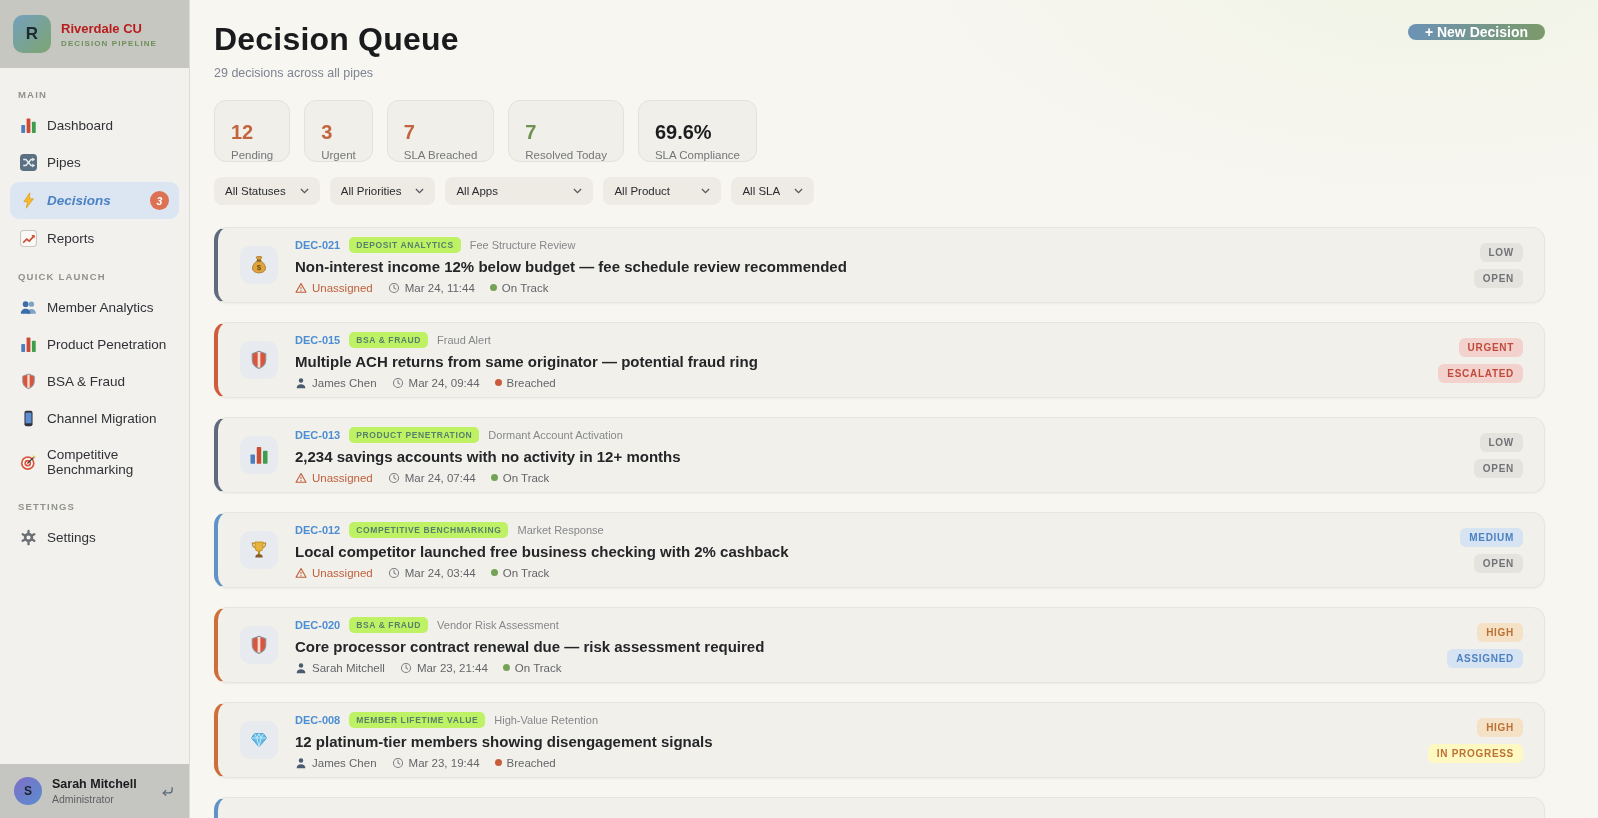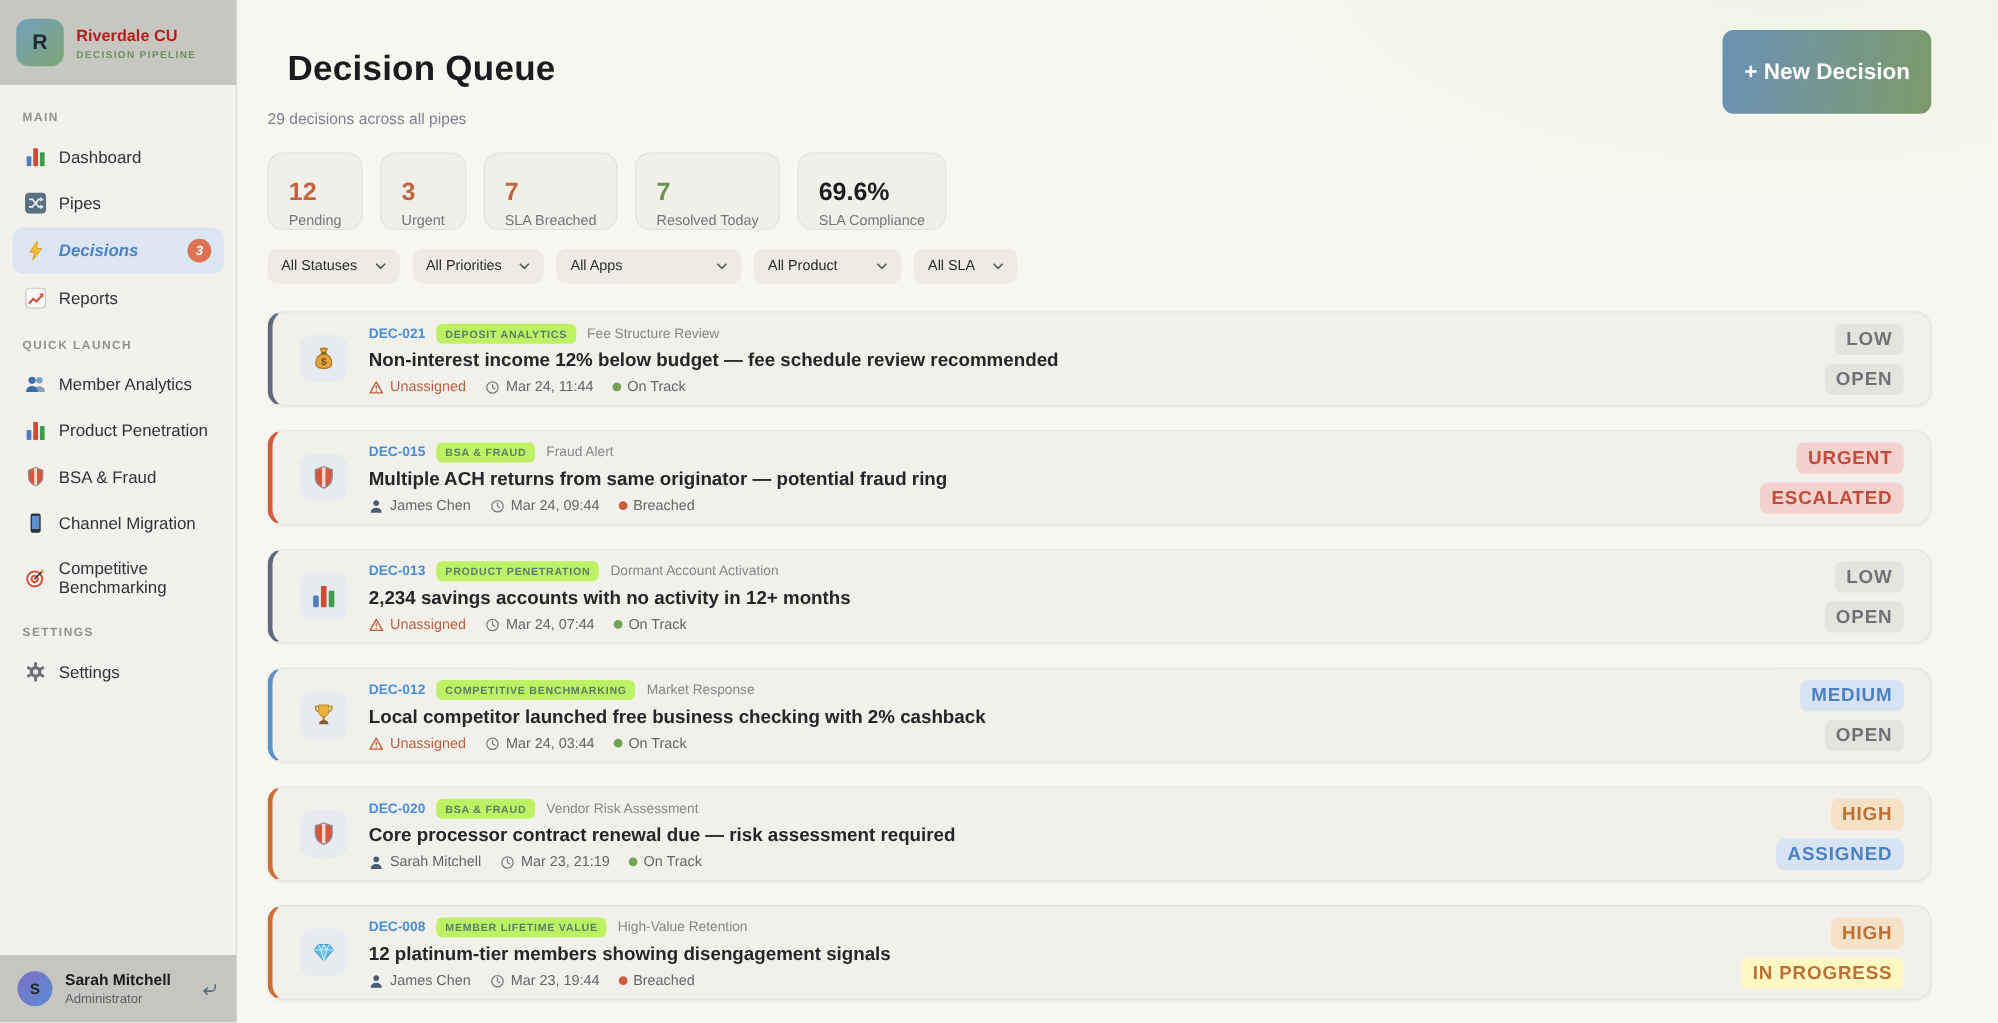--- a/index.html
+++ b/index.html
@@ -29,23 +29,23 @@
   .user { margin-top:auto; background:#c5c6c1; padding:13px 14px; display:flex; align-items:center; gap:10px; cursor:pointer; }
   .user-avatar { width:28px; height:28px; min-width:28px; border-radius:50%; background:linear-gradient(135deg,#7e6fc6,#5a8dd0); display:flex; align-items:center; justify-content:center; font-size:12px; font-weight:bold; color:#20242c; }
   .user-name { font-size:12.5px; font-weight:bold; color:#1a1b1e; }
   .user-role { font-size:10.5px; color:#5e6064; margin-top:2px; }
   .user-action { margin-left:auto; width:15px; height:13px; }
 
   
   .main { flex:1; height:100%; padding:22px 53px 0 24px; overflow:hidden;
     background:radial-gradient(900px 420px at 88% -5%, #f0f3e5 0%, rgba(248,246,241,0) 60%), #f8f6f1; }
   .header-row { display:flex; justify-content:space-between; align-items:flex-start; }
-  .page-title { font-size:28px; font-weight:bold; color:#1a1b1d; margin:16px; line-height:34px; letter-spacing:0.2px; }
+  .page-title { font-size:32px; font-weight:bold; color:#1a1b1d; margin:0; line-height:34px; letter-spacing:0.2px; }
   .page-sub { font-size:12.5px; color:#7c8492; margin-top:10px; }
-  .new-btn { background:linear-gradient(100deg,#6c92b6,#7c9a69); color:#fff; font-size:18px; font-weight:bold; border:none; border-radius:9px; padding:23px 17px; cursor:pointer; font-family:inherit; margin-top:2px; }
+  .new-btn { background:linear-gradient(100deg,#6c92b6,#7c9a69); color:#fff; font-size:14px; font-weight:bold; border:none; border-radius:9px; padding:0 17px; cursor:pointer; font-family:inherit; margin-top:2px; }
 
   .stats { display:flex; gap:14px; margin-top:20px; }
   .stat { background:#f1efe9; border:1px solid #e4e2da; border-radius:12px; padding:19px 16px 10px; height:62px; }
   .stat-value { font-size:20px; font-weight:bold; line-height:25px; }
   .stat-label { font-size:11.5px; color:#74767b; margin-top:4px; white-space:nowrap; }
 
   .filters { display:flex; gap:10px; margin-top:15px; }
   .filter { height:28px; background:#edebe4; border-radius:8px; display:flex; align-items:center; padding:0 11px; font-size:11.5px; color:#2b2c30; cursor:pointer; gap:14px; }
   .filter .filter-label { white-space:nowrap; }
   .filter .chev { width:9px; height:6px; margin-left:auto; }
@@ -61,21 +61,21 @@
   .dec-id { font-size:11px; font-weight:bold; color:#4b8ed3; }
   .dec-tag { font-size:8.5px; font-weight:bold; letter-spacing:0.6px; color:#56806b; background:#bef264; padding:3px 7px; border-radius:5px; white-space:nowrap; }
   .dec-cat { font-size:11px; color:#85878b; }
   .dec-title { font-size:15px; font-weight:bold; color:#242629; margin:5px 0 0; line-height:18px; white-space:nowrap; overflow:hidden; text-overflow:ellipsis; }
   .card-meta { display:flex; align-items:center; gap:15px; margin-top:6px; font-size:11.5px; color:#63656b; }
   .meta { display:flex; align-items:center; gap:5px; }
   .meta-ic { width:12px; height:12px; }
   .owner-unassigned { color:#bf5f3d; }
   .sla-dot { width:7px; height:7px; border-radius:50%; }
   .card-badges { display:flex; flex-direction:column; align-items:flex-end; gap:7px; margin-left:18px; }
-  .pill { font-size:15px; font-weight:bold; letter-spacing:0.7px; padding:4px 9px; border-radius:6px; white-space:nowrap; }
+  .pill { font-size:10px; font-weight:bold; letter-spacing:0.7px; padding:4px 9px; border-radius:6px; white-space:nowrap; }
 </style>
 </head>
 <body>
 
 <aside class="sidebar">
   <div class="brand">
     <div class="brand-logo">R</div>
     <div>
       <div class="brand-name">Riverdale CU</div>
       <div class="brand-sub">DECISION PIPELINE</div>
@@ -500,21 +500,21 @@
               </span>
               <span>Sarah Mitchell</span>
             </span>
             <span class="meta">
               <span class="meta-ic svg-icon">
                 <svg viewBox="0 0 14 14">
                   <circle cx="7" cy="7" r="5.3" fill="none" stroke="#7c7e84" stroke-width="1.2"></circle>
                   <path d="M7 3.9V7l2.1 1.3" stroke="#7c7e84" stroke-width="1.2" fill="none" stroke-linecap="round"></path>
                 </svg>
               </span>
-              <span>Mar 23, 21:19</span>
+              <span>Mar 23, 21:44</span>
             </span>
             <span class="meta">
               <span class="sla-dot" style="background: rgb(116, 162, 87);"></span>
               <span>On Track</span>
             </span>
           </div>
         </div>
         <div class="card-badges">
           <span class="pill" style="background: rgb(245, 225, 197); color: rgb(189, 112, 52);">HIGH</span>
           <span class="pill" style="background: rgb(213, 227, 242); color: rgb(77, 129, 193);">ASSIGNED</span>

